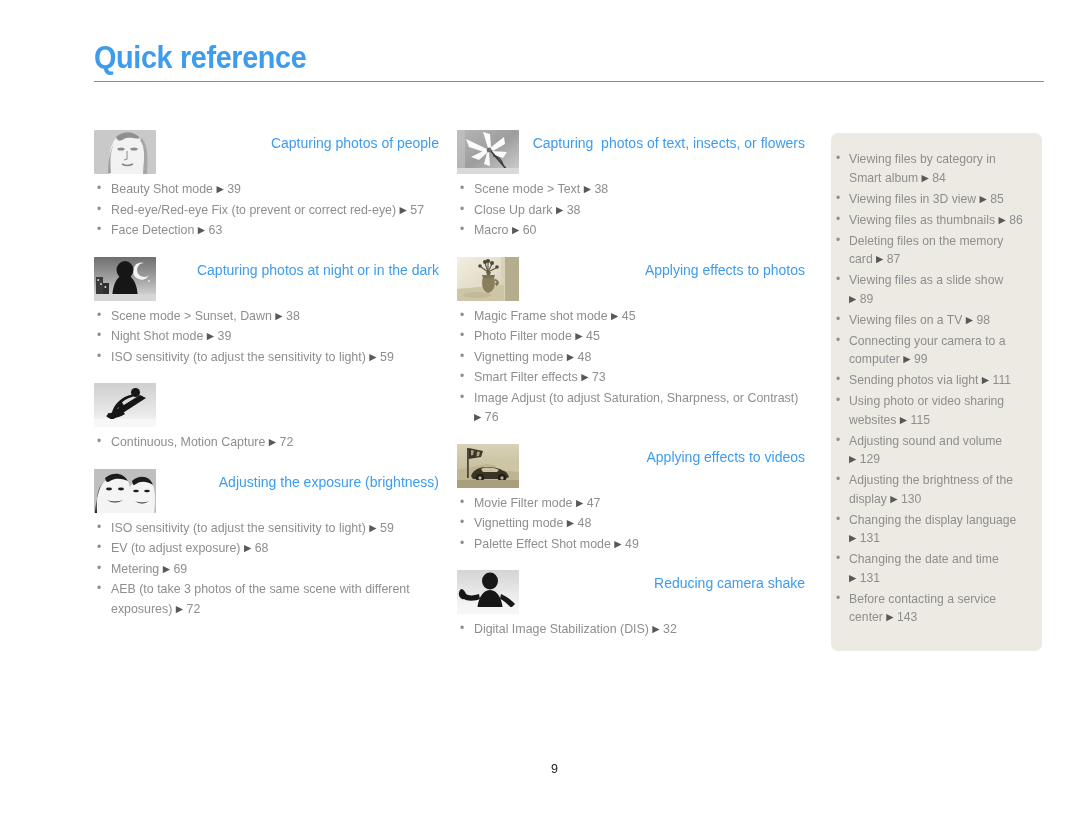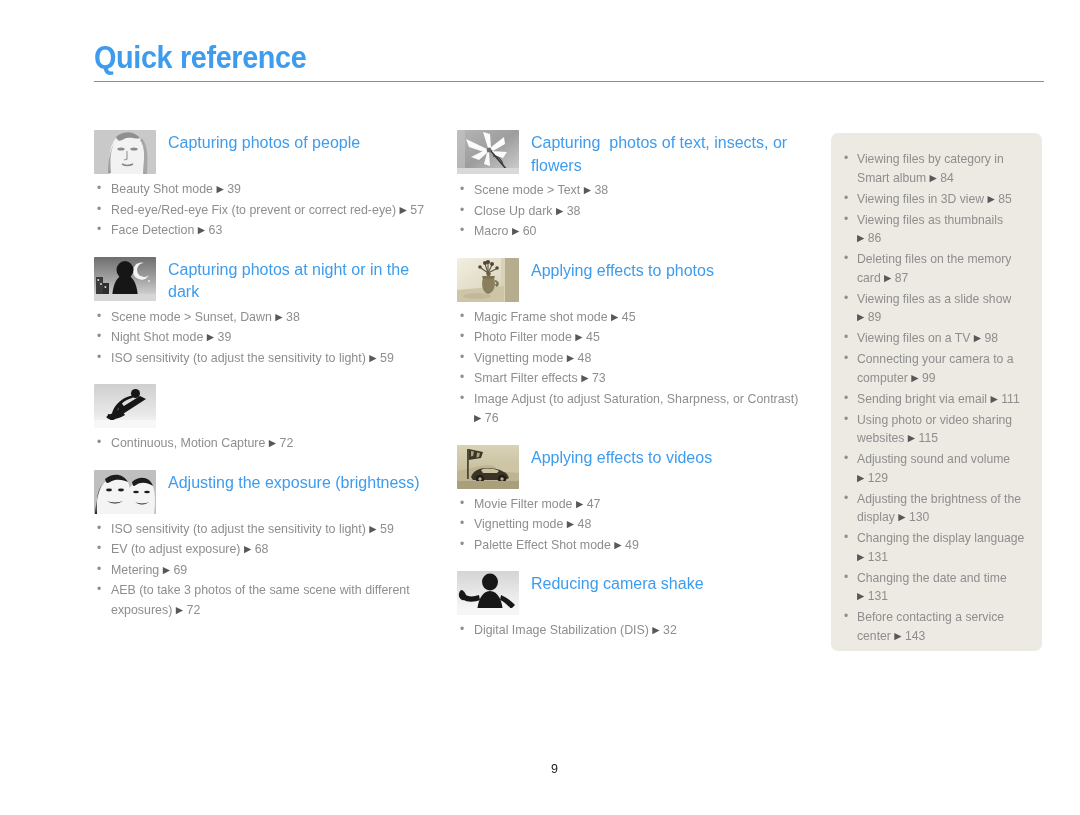--- a/index.html
+++ b/index.html
@@ -66,25 +66,26 @@
     position: absolute;
     left: 0;
     top: 0;
     width: 62px;
     height: 44px;
     overflow: hidden;
     border-radius: 1px;
   }
   .sec-title {
     margin-left: 74px;
-    font-size: 16px;
+    font-size: 14px;
     color: #3d9ced;
     line-height: 22.5px;
     padding-top: 2px;
     white-space: pre-wrap;
+    text-align: right;
   }
 
   
   ul.bl {
     list-style: none;
     margin: 4px 0 0 0;
     padding: 0;
   }
   ul.bl li {
     position: relative;
@@ -115,21 +116,21 @@
   
   .panel {
     position: absolute;
     left: 802px;
     top: 133px;
     width: 211px;
     height: 518px;
     background: #edeae3;
     border-radius: 7px;
     box-sizing: border-box;
-    padding: 13px 13px 10px 10px;
+    padding: 13px 13px 10px 2px;
   }
   .panel ul.bl li {
     font-size: 12.2px;
     line-height: 18.5px;
     margin-bottom: 1.5px;
     padding-left: 16px;
   }
 
   
   .page-number {
@@ -415,21 +416,21 @@
 
   <div class="panel">
     <ul class="bl">
         <li><span>Viewing files by category in Smart album </span><span class="ref"><span class="arw">▶</span><span> 84</span></span></li>
         <li><span>Viewing files in 3D view </span><span class="ref"><span class="arw">▶</span><span> 85</span></span></li>
         <li><span>Viewing files as thumbnails </span><span class="ref"><span class="arw">▶</span><span> 86</span></span></li>
         <li><span>Deleting files on the memory card </span><span class="ref"><span class="arw">▶</span><span> 87</span></span></li>
         <li><span>Viewing files as a slide show </span><span class="ref"><span class="arw">▶</span><span> 89</span></span></li>
         <li><span>Viewing files on a TV </span><span class="ref"><span class="arw">▶</span><span> 98</span></span></li>
         <li><span>Connecting your camera to a computer </span><span class="ref"><span class="arw">▶</span><span> 99</span></span></li>
-        <li><span>Sending bright via email </span><span class="ref"><span class="arw">▶</span><span> 111</span></span></li>
+        <li><span>Sending photos via light </span><span class="ref"><span class="arw">▶</span><span> 111</span></span></li>
         <li><span>Using photo or video sharing websites </span><span class="ref"><span class="arw">▶</span><span> 115</span></span></li>
         <li><span>Adjusting sound and volume </span><span class="ref"><span class="arw">▶</span><span> 129</span></span></li>
         <li><span>Adjusting the brightness of the display </span><span class="ref"><span class="arw">▶</span><span> 130</span></span></li>
         <li><span>Changing the display language </span><span class="ref"><span class="arw">▶</span><span> 131</span></span></li>
         <li><span>Changing the date and time </span><span class="ref"><span class="arw">▶</span><span> 131</span></span></li>
         <li><span>Before contacting a service center </span><span class="ref"><span class="arw">▶</span><span> 143</span></span></li>
       </ul>
   </div>
 
   <div class="page-number">9</div>

